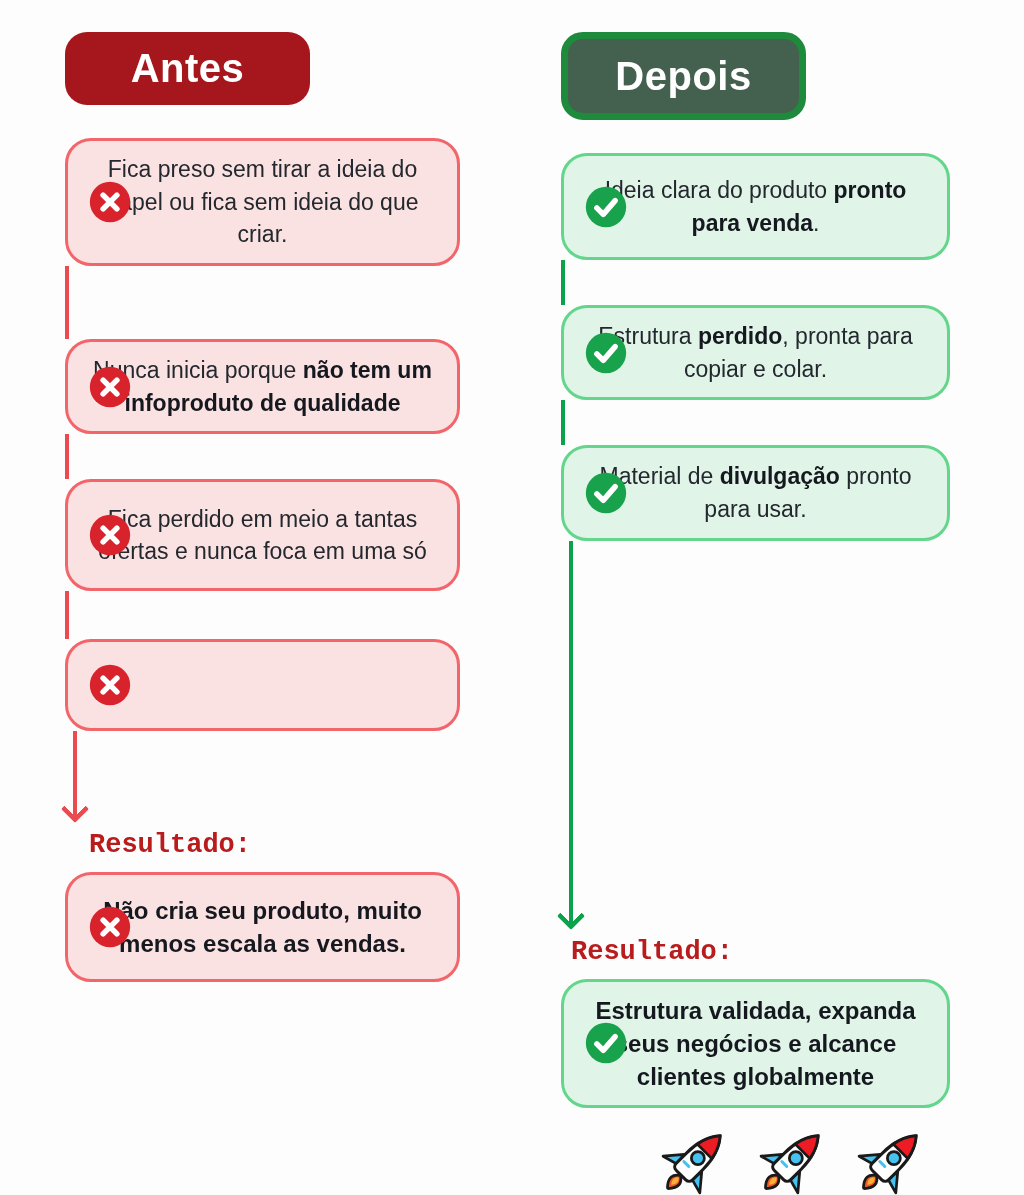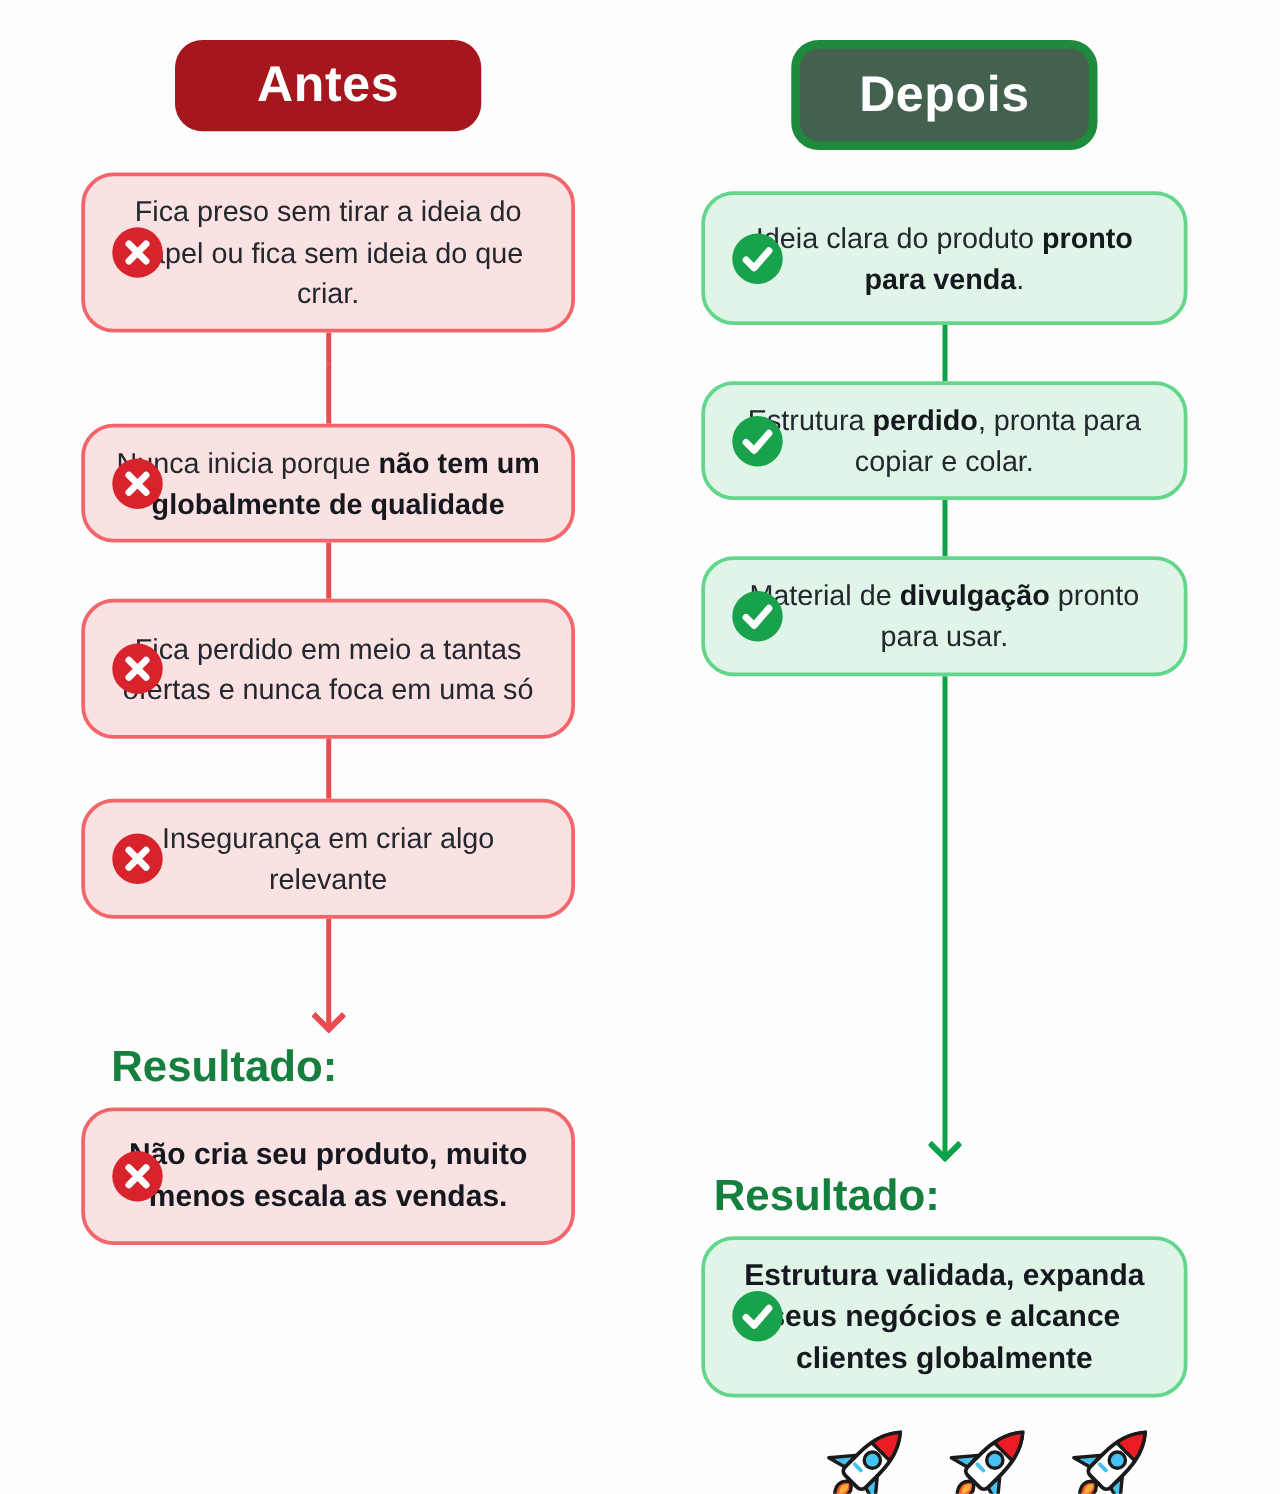--- a/index.html
+++ b/index.html
@@ -5,21 +5,21 @@
   * { box-sizing: border-box; }
   html, body { margin: 0; padding: 0; }
   body {
     width: 1024px; height: 1195px;
     background: #ffffff;
     font-family: "Liberation Sans", sans-serif;
     color: #23272e;
   }
   .canvas { position: relative; width: 1024px; height: 1195px; overflow: hidden; background: #fdfdfd; }
 
-  .col { position: absolute; top: 32px; display: flex; flex-direction: column; align-items: center; }
+  .col { position: absolute; top: 32px; display: flex; flex-direction: column; align-items: flex-start; }
   .col-left  { left: 65px;  width: 395px; }
   .col-right { left: 561px; width: 389px; }
 
   .pill {
     height: 73px; min-width: 245px; padding: 0 36px;
     border-radius: 22px;
     display: flex; align-items: center; justify-content: center;
     color: #fff; font-weight: 700; font-size: 40px; letter-spacing: 0.5px;
     margin-bottom: 33px; flex: none;
   }
@@ -56,22 +56,23 @@
   .arrow .head {
     flex: none; width: 20px; height: 20px;
     border-right: 5px solid; border-bottom: 5px solid;
     transform: rotate(45deg); margin-top: -20px; border-radius: 2px;
   }
   .arrow-left  .head { border-color: #ea4a50; }
   .arrow-right .head { border-color: #0ca24c; }
 
   .result-label {
     align-self: flex-start; flex: none;
-    font-weight: 700; font-size: 35px; color: #15803d;
+    font-weight: 700; font-size: 27px; color: #b91c1c;
     margin: 11px 0 12px 0;
+    font-family: Liberation Mono, monospace;
   }
   .result-label-left  { margin-left: 24px; }
   .result-label-right { margin-left: 10px; }
 
   .result-box { min-height: 110px; }
 
   .rockets { display: flex; gap: 16px; margin-top: 13px; margin-left: 92px; align-self: flex-start; flex: none; }
   .rocket { width: 82px; height: 82px; }
   .rocket svg { display: block; width: 100%; height: 100%; }
 </style>
@@ -101,21 +102,21 @@
 
     <div class="connector red-line" style="height:48px;"></div>
 
     <div class="box box-red" style="min-height:95px; padding:12px 8px;">
       <span class="icon">
         <svg viewBox="0 0 48 48">
             <circle cx="24" cy="24" r="22" fill="#d8232c"></circle>
             <path d="M16.5 16.5 L31.5 31.5 M31.5 16.5 L16.5 31.5" stroke="#ffffff" stroke-width="6" stroke-linecap="round"></path>
           </svg>
       </span>
-      <p class="box-text"><span>Nunca inicia porque </span><b>não tem um globalmente de qualidade</b><span></span></p>
+      <p class="box-text"><span>Nunca inicia porque </span><b>não tem um infoproduto de qualidade</b><span></span></p>
     </div>
 
     <div class="connector red-line" style="height:45px;"></div>
 
     <div class="box box-red" style="min-height:112px;">
       <span class="icon">
         <svg viewBox="0 0 48 48">
             <circle cx="24" cy="24" r="22" fill="#d8232c"></circle>
             <path d="M16.5 16.5 L31.5 31.5 M31.5 16.5 L16.5 31.5" stroke="#ffffff" stroke-width="6" stroke-linecap="round"></path>
           </svg>
@@ -125,21 +126,20 @@
 
     <div class="connector red-line" style="height:48px;"></div>
 
     <div class="box box-red" style="min-height:92px;">
       <span class="icon">
         <svg viewBox="0 0 48 48">
             <circle cx="24" cy="24" r="22" fill="#d8232c"></circle>
             <path d="M16.5 16.5 L31.5 31.5 M31.5 16.5 L16.5 31.5" stroke="#ffffff" stroke-width="6" stroke-linecap="round"></path>
           </svg>
       </span>
-      <p class="box-text"><span>Insegurança em criar algo relevante</span><b></b><span></span></p>
     </div>
 
     <div class="arrow arrow-left">
       <div class="shaft red-line"></div>
       <div class="head"></div>
     </div>
 
     <div class="result-label result-label-left">Resultado:</div>
 
     <div class="box box-red result-box">

